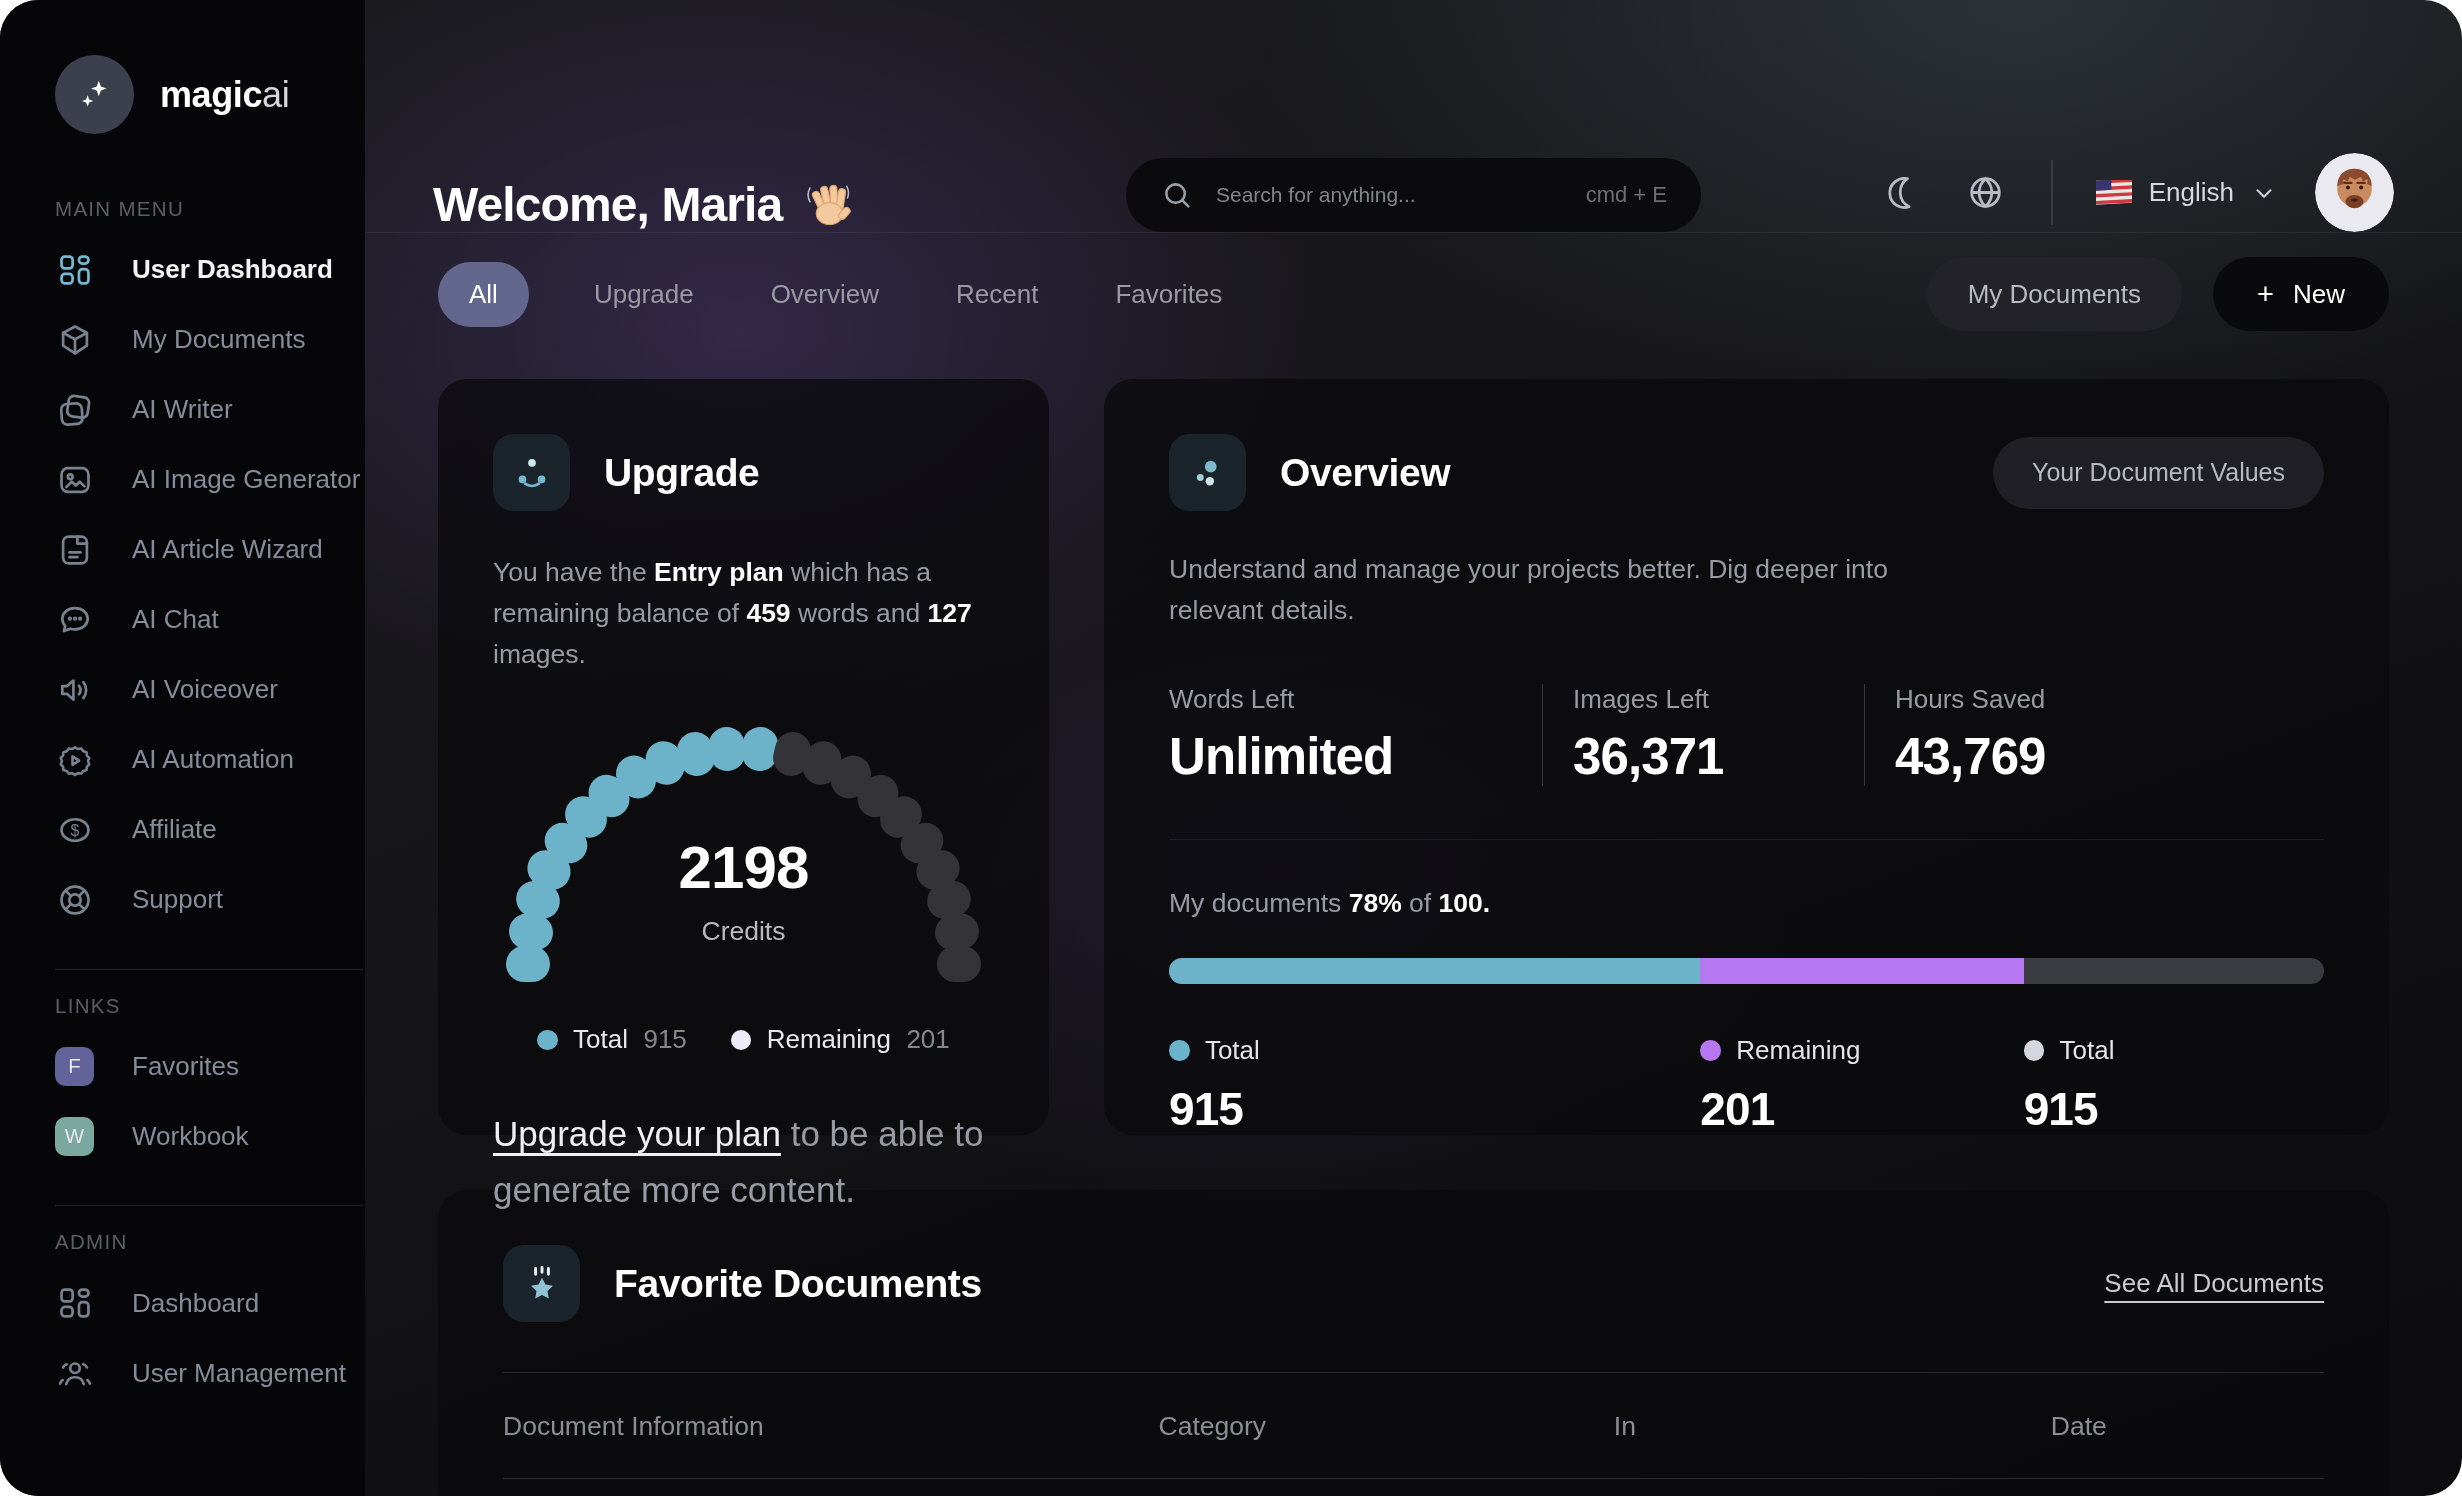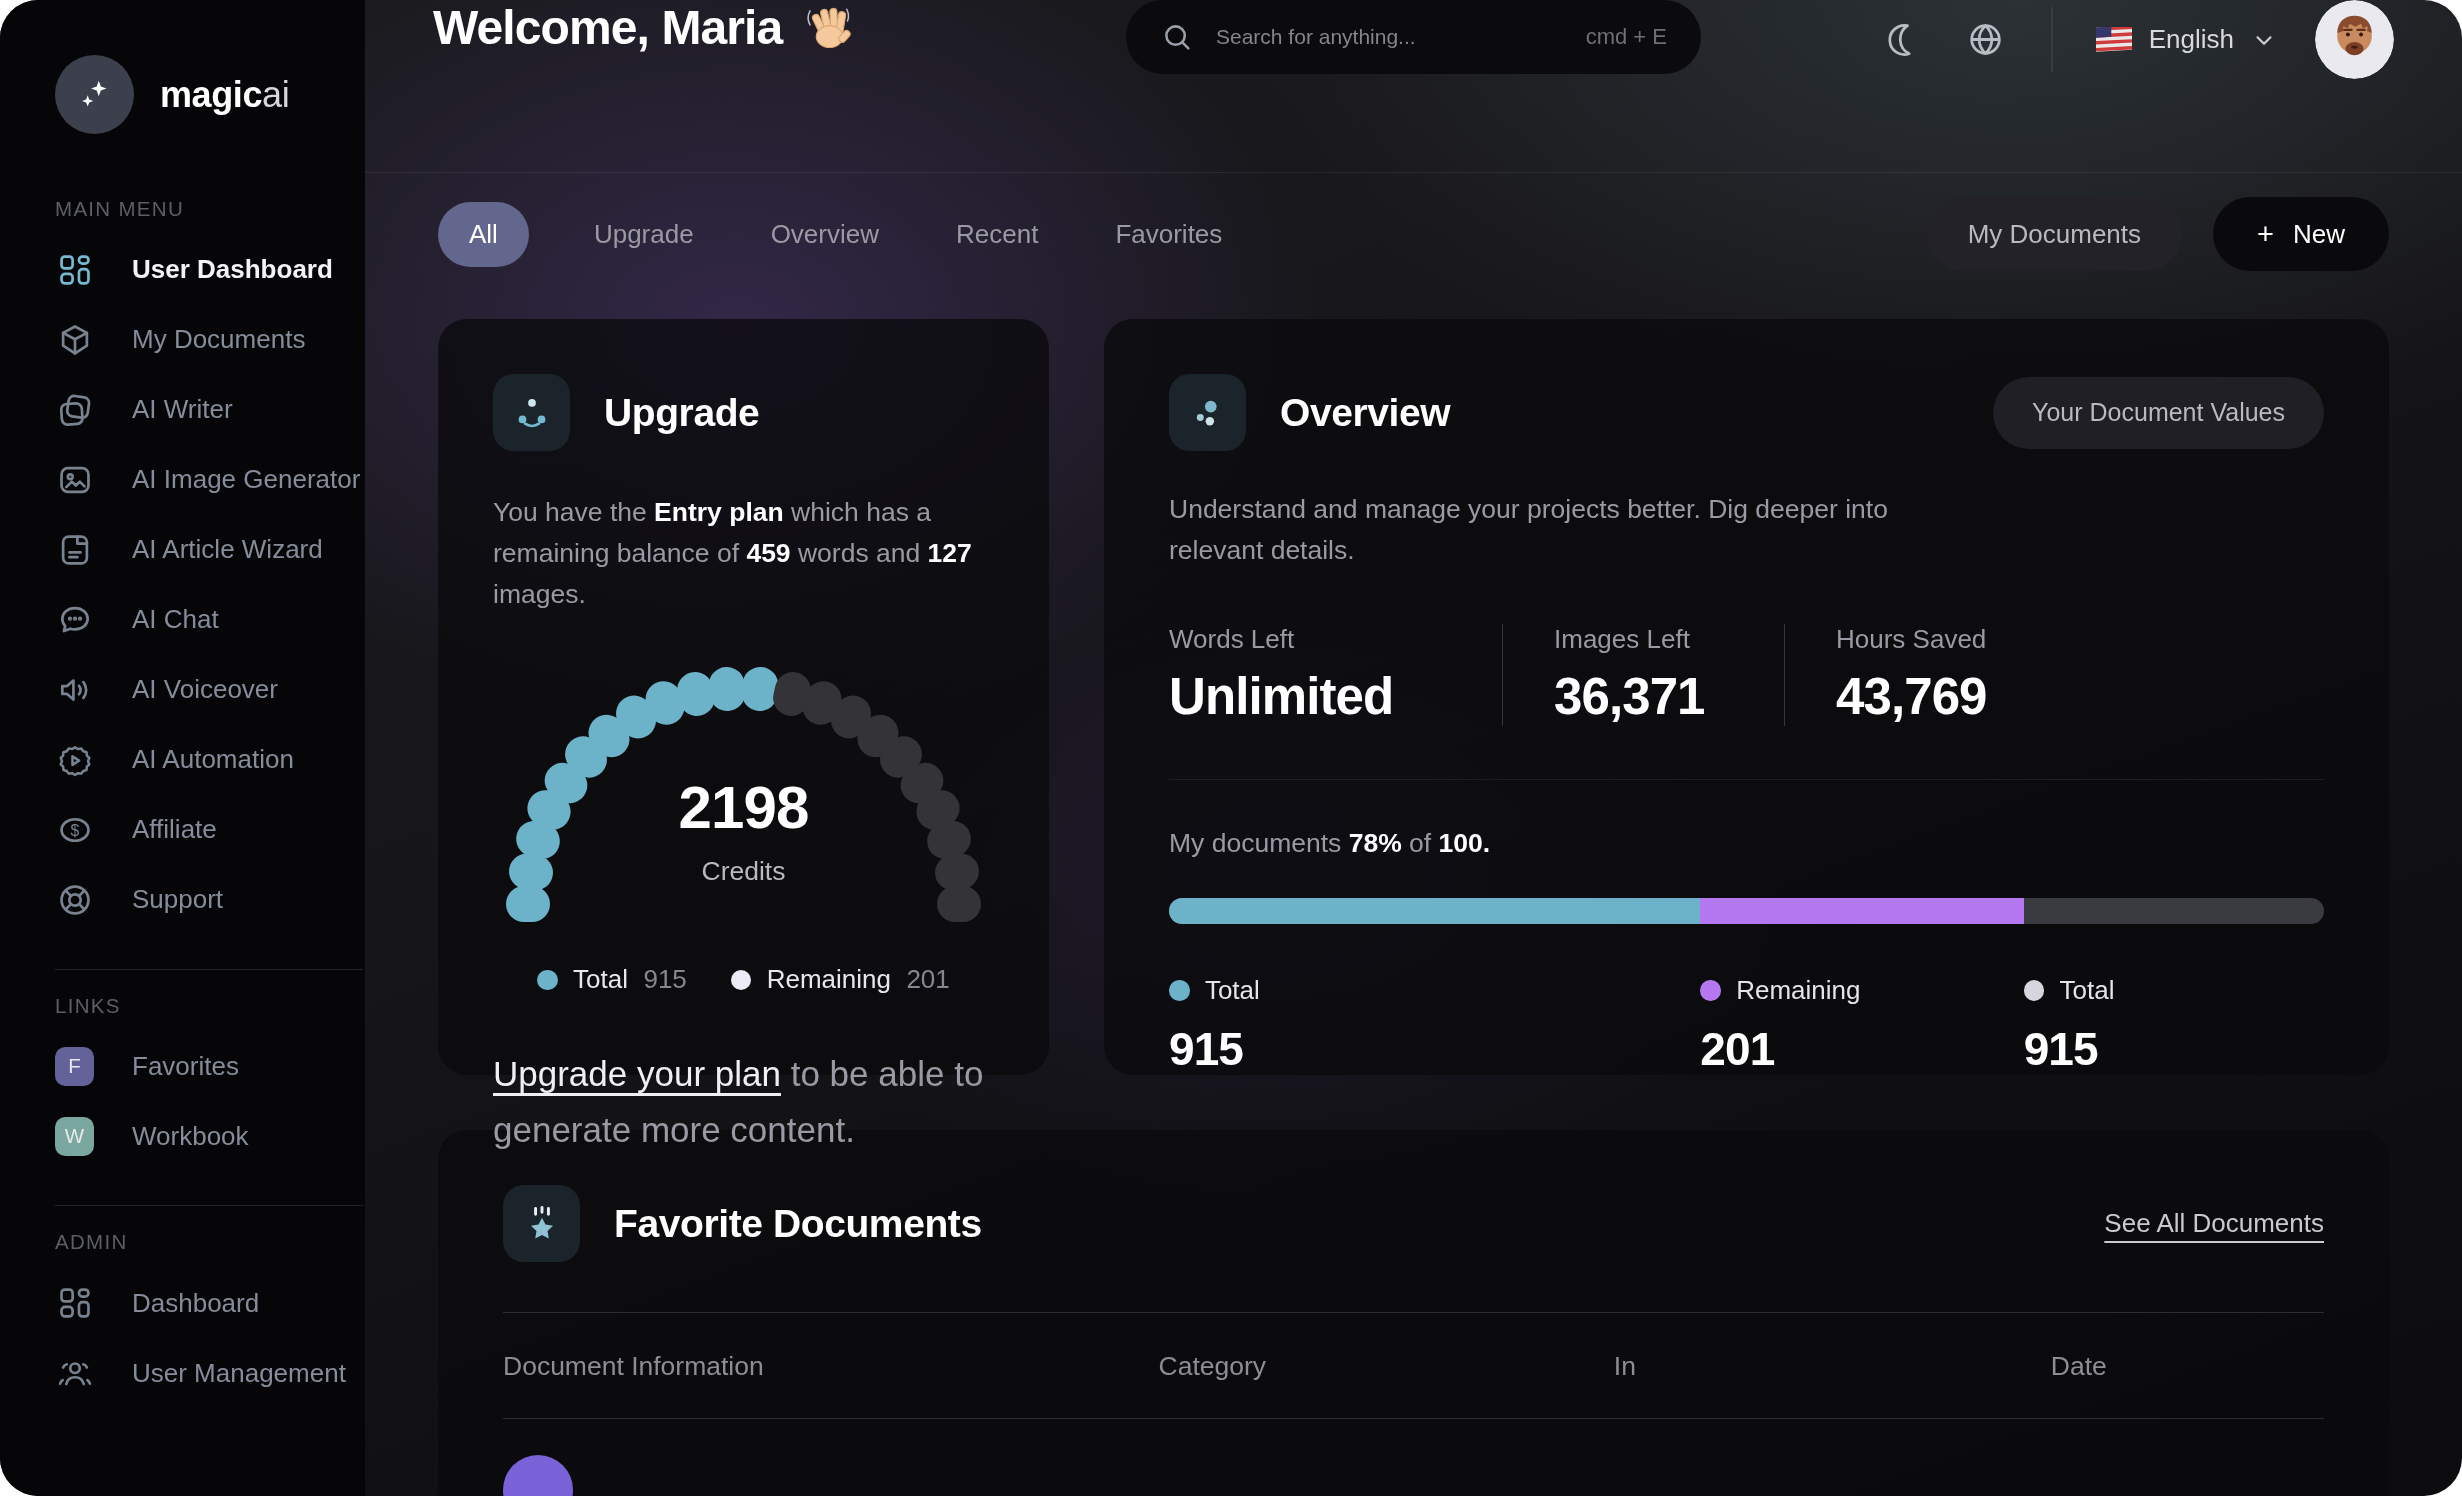--- a/index.html
+++ b/index.html
@@ -19,21 +19,21 @@
   .brand-name .lite { font-weight:400; color:#d6d6dc; }
   .side-section-label { margin:63px 0 13.7px; font-size:20.5px; letter-spacing:1.3px; color:#5c5e68; font-weight:500; }
   .side-item { display:flex; align-items:center; gap:38px; height:70px; color:#858c9a; font-size:26px; cursor:pointer; }
   .side-item .ic { width:39px; height:39px; display:flex; align-items:center; justify-content:center; color:#79828f; }
   .side-item.active { color:#f4f4f6; font-weight:600; }
   .side-item.active .ic { color:#74b9cf; }
   .side-badge { width:39px; height:39px; border-radius:10.3px; display:flex; align-items:center; justify-content:center; font-size:20.5px; color:#e8e8ee; font-weight:500; }
   .side-divider { width:308px; border:none; border-top:1.7px solid #232329; margin:34px 0 6.8px; }
   
   .main { flex:1; position:relative; }
-  .header { height:173px; display:flex; align-items:flex-start; padding:0 68px; border-bottom:1.7px solid rgba(255,255,255,.07); }
+  .header { height:233px; display:flex; align-items:flex-end; padding:0 68px; border-bottom:1.7px solid rgba(255,255,255,.07); }
   .welcome { flex:1; display:flex; align-items:center; gap:20.5px; }
   .welcome h1 { font-size:48px; font-weight:700; color:#ffffff; letter-spacing:-0.9px; }
   .searchbar { width:575px; height:74px; background:#0b0b0d; border-radius:37px; display:flex; align-items:center; padding:0 34px; gap:22px; }
   .searchbar input { flex:1; background:transparent; border:none; outline:none; color:#c8c8ce; font-size:21px; font-family:inherit; }
   .searchbar input::placeholder { color:#84848c; }
   .shortcut { color:#6e6e76; font-size:22px; }
   .header-right { flex:1; display:flex; align-items:center; justify-content:flex-end; gap:38px; }
   .hicon { width:44px; height:44px; color:#b9bcc4; display:flex; align-items:center; justify-content:center; cursor:pointer; }
   .vdiv { width:1.7px; height:65px; background:#3a3a40; margin:0 5.1px; }
   .lang { display:flex; align-items:center; gap:17px; color:#d8d8de; font-size:26px; cursor:pointer; }
@@ -71,21 +71,21 @@
   .legend-inline .lab { color:#e8e8ec; }
   .legend-inline .val { color:#86868e; }
   .upgrade-footer { margin-top:51px; font-size:35px; line-height:1.6; color:#9a9aa4; }
   .upgrade-footer a { color:#f0f0f3; text-decoration:underline; text-underline-offset:6.8px; cursor:pointer; }
   
   .ov-head { display:flex; align-items:center; justify-content:space-between; }
   .btn-docvalues { height:72px; padding:0 39px; border-radius:36px; background:#1f1f25; color:#b9b9c2; font-size:25px; display:flex; align-items:center; cursor:pointer; }
   .ov-desc { margin-top:38px; font-size:26.5px; line-height:1.55; color:#9a9aa4; max-width:769px; }
   .stats { margin-top:53px; display:flex; }
   .stat { padding-right:51px; }
-  .stat + .stat { border-left:1.7px solid #35353b; padding-left:51px; }
+  .stat + .stat { border-left:1.7px solid #35353b; padding-left:30px;margin-left:40px; }
   .stat .slabel { font-size:26px; color:#9a9aa4; }
   .stat .svalue { margin-top:12px; font-size:51px; font-weight:700; color:#ffffff; letter-spacing:-0.9px; }
   .ov-divider { border:none; border-top:1.7px solid rgba(255,255,255,.08); margin-top:53px; }
   .progress-text { margin-top:48px; font-size:26.5px; color:#9a9aa4; }
   .progress-text b { color:#ffffff; font-weight:600; }
   .pbar { margin-top:39px; height:26px; border-radius:13px; background:#3a3a41; display:flex; overflow:hidden; }
   .pseg { height:100%; }
   .ov-legend { position:relative; margin-top:51px; height:111px; }
   .ov-leg-item { position:absolute; top:0; }
   .ov-leg-item .row { display:flex; align-items:center; gap:15.4px; font-size:26px; color:#e4e4e9; }

